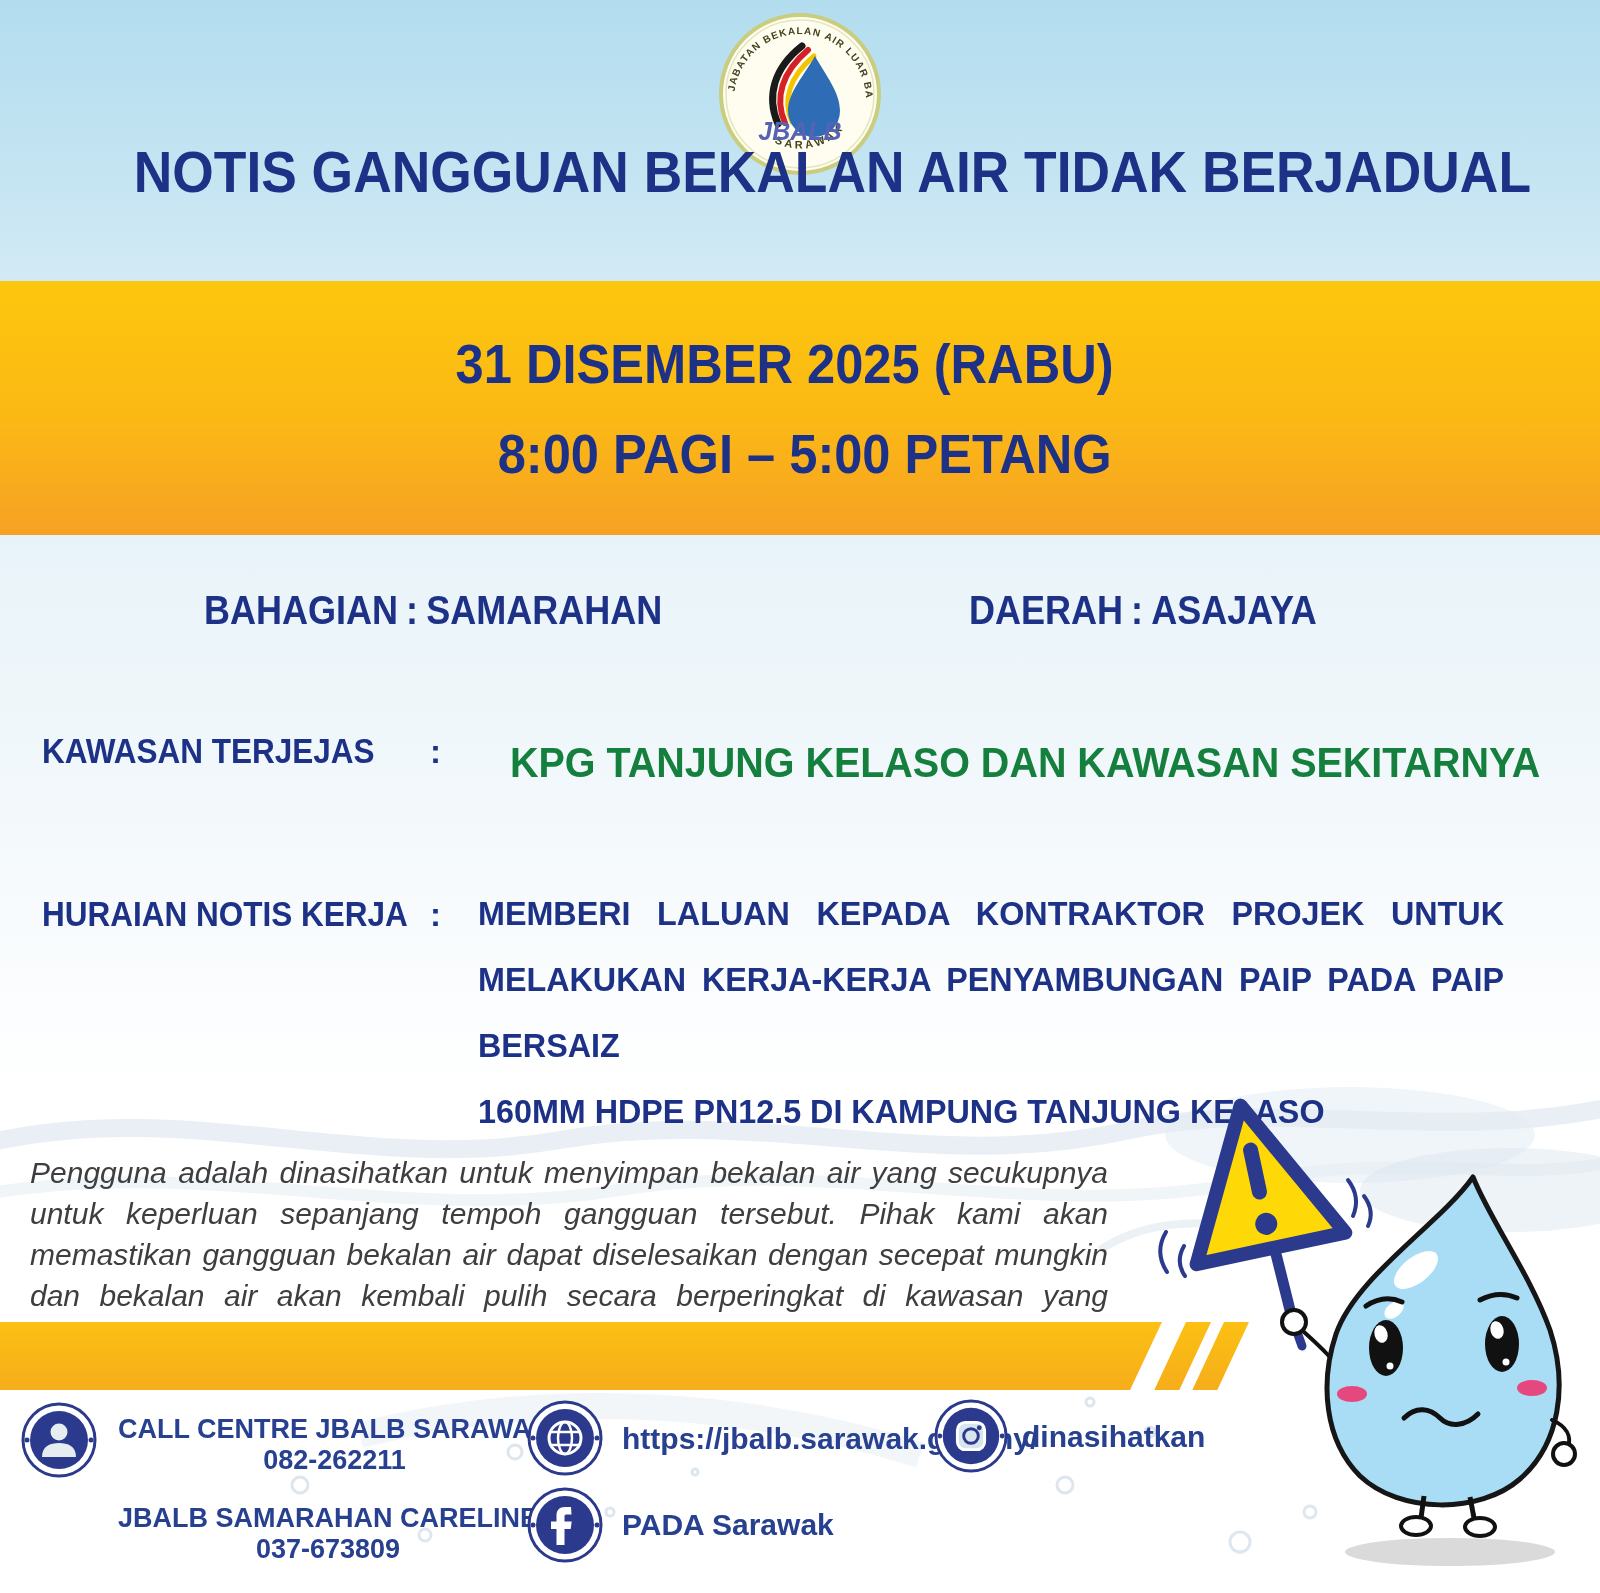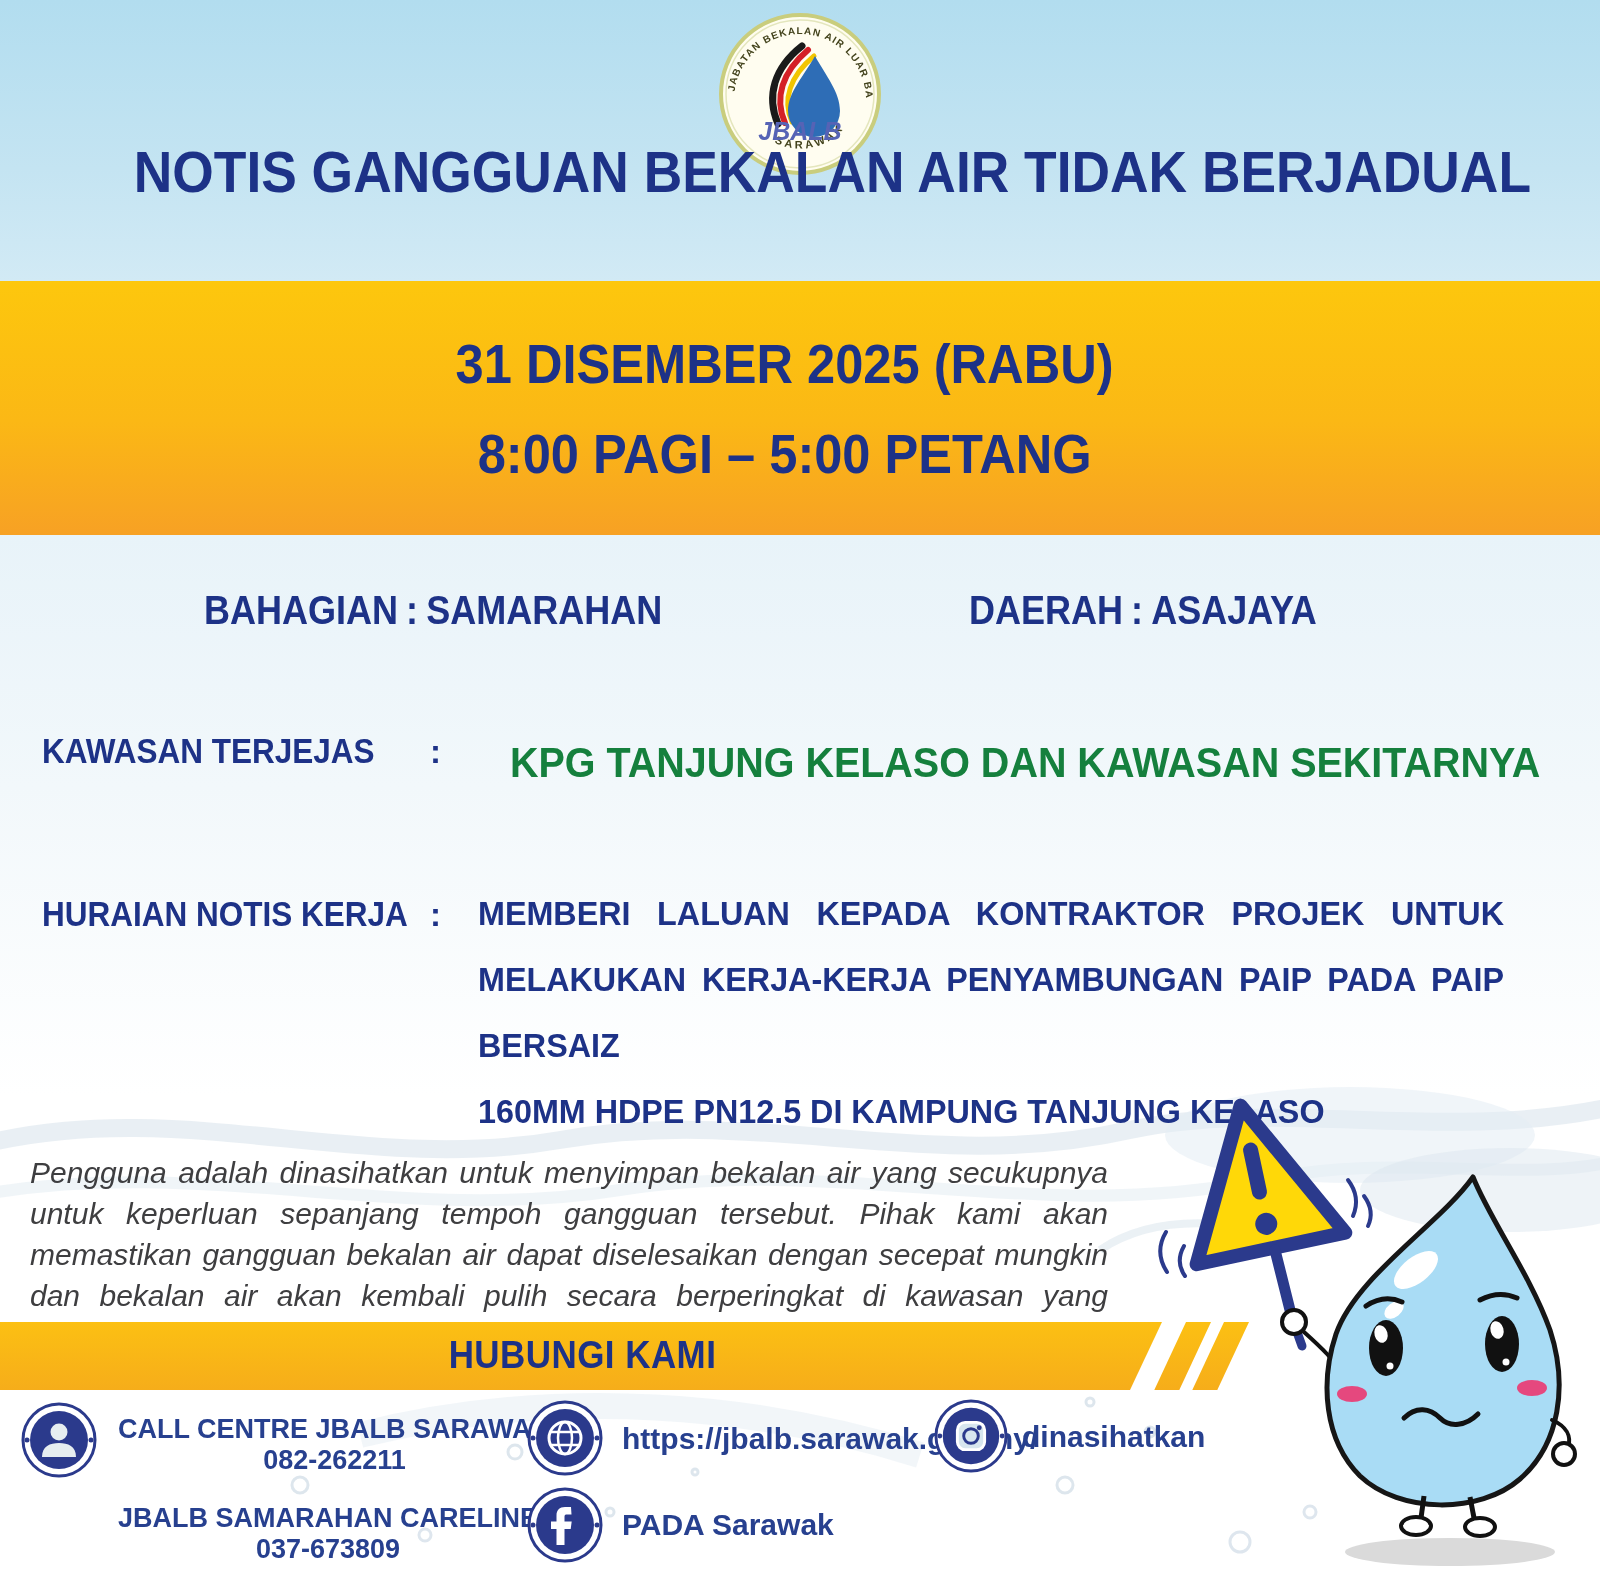--- a/index.html
+++ b/index.html
@@ -23,21 +23,21 @@
   .cond{display:inline-block;transform:scaleX(.9);transform-origin:left center;}
   .condc{display:inline-block;transform:scaleX(.92);transform-origin:center center;}
 
   .logo-wrap{position:absolute;left:718px;top:12px;width:164px;height:164px;}
 
   .title{position:absolute;left:0;top:138px;width:1600px;text-align:center;
     font-size:58px;font-weight:700;letter-spacing:0px;color:#1d3287;padding-left:32px;}
   .date-line{position:absolute;left:0;top:332px;width:1570px;text-align:center;
     font-size:55px;font-weight:700;color:#1d3287;}
   .time-line{position:absolute;left:0;top:422px;width:1570px;text-align:center;
-    font-size:55px;font-weight:700;color:#1d3287;}
+    font-size:55px;font-weight:700;color:#1d3287;padding-left:20px;}
 
   .row-region{position:absolute;left:0;top:588px;width:1600px;height:52px;
     font-size:40px;font-weight:700;color:#1d3287;margin-left:39px;}
   .bahagian{position:absolute;left:165px;top:0;white-space:nowrap;}
   .daerah{position:absolute;left:930px;top:0;white-space:nowrap;}
   .sep{margin:0 9px;}
 
   .field-label{position:absolute;left:42px;top:0;font-size:35px;font-weight:700;color:#1d3287;white-space:nowrap;}
   .field-colon{position:absolute;left:430px;top:2px;font-size:33px;font-weight:700;color:#1d3287;}
   .row-kawasan{position:absolute;left:0;top:731px;width:1312px;height:50px;}
@@ -212,23 +212,20 @@
         <line x1="342" y1="415" x2="346" y2="436" stroke="#111111" stroke-width="5"></line>
         <ellipse cx="288" cy="444" rx="15" ry="9" fill="#ffffff" stroke="#111111" stroke-width="4"></ellipse>
         <ellipse cx="352" cy="445" rx="15" ry="9" fill="#ffffff" stroke="#111111" stroke-width="4"></ellipse>
       </g>
     </svg>
   </div>
 
   <div class="contact-banner"></div>
   <div class="stripe stripe-1"></div>
   <div class="stripe stripe-2"></div>
-  <div class="contact-banner-label">
-    <span class="condc">HUBUNGI KAMI</span>
-  </div>
 
   <svg class="bubbles" width="1600" height="203">
     <path d="M360,45 C560,-5 760,15 920,65" stroke="#dbe6ee" stroke-width="26" fill="none" opacity="0.35"></path>
     <g stroke="#c8d6e2" stroke-width="3" fill="none" opacity="0.6">
       <circle cx="300" cy="95" r="8"></circle>
         <circle cx="425" cy="145" r="6"></circle>
         <circle cx="515" cy="62" r="7"></circle>
       <circle cx="610" cy="122" r="4"></circle>
         <circle cx="695" cy="82" r="3"></circle>
         <circle cx="1065" cy="95" r="8"></circle>

